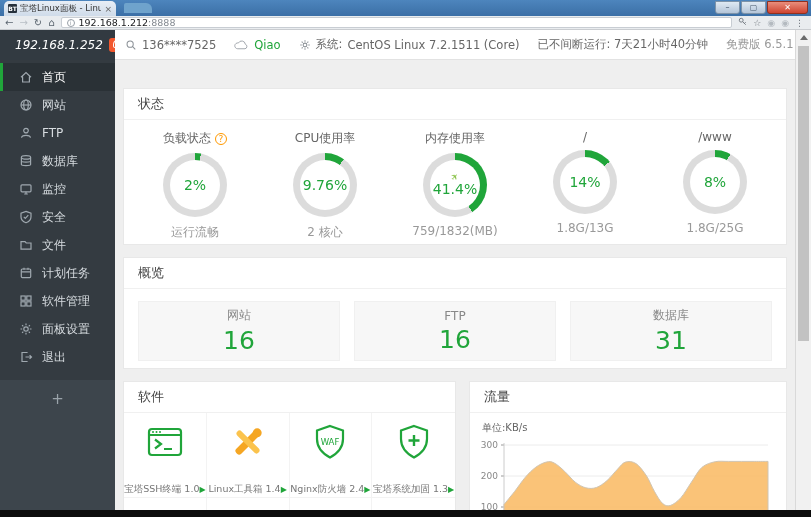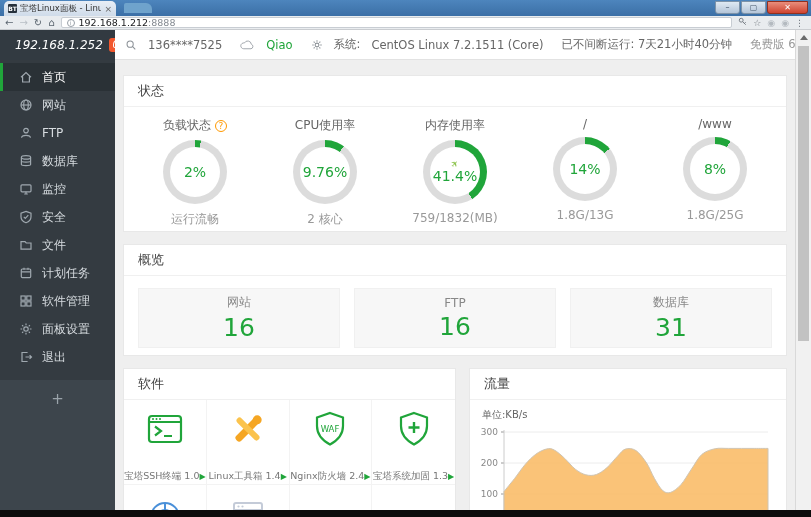--- a/index.html
+++ b/index.html
@@ -38,27 +38,27 @@
   .side-list { padding-top:3px; }
   .side-item { height:28px; display:flex; align-items:center; padding-left:16px; gap:9px; color:#d7dce0; font-size:12px; border-left:3px solid transparent; cursor:pointer; }
   .side-item .s-icon { width:14px; height:14px; color:#9fa8af; display:inline-flex; }
   .side-item .s-icon svg { width:14px; height:14px; }
   .side-item.active { background:#2a3136; border-left-color:#20a53a; color:#fff; }
   .side-bottom { flex:1; margin-top:9px; background:#3d454c; text-align:center; }
   .side-add { display:inline-block; margin-top:10px; color:#9aa3aa; font-size:15px; cursor:pointer; }
 
   .center-col { flex:1; display:flex; flex-direction:column; min-width:0; }
   .panel-header { height:30px; background:#fff; border-bottom:1px solid #e2e2e2; display:flex; align-items:center; padding:0 10px 0 10px; font-size:11.5px; color:#666; gap:18px; white-space:nowrap; }
-  .ph-item { display:flex; align-items:center; gap:11px; }
+  .ph-item { display:flex; align-items:center; gap:5px; }
   .ph-item svg { flex:0 0 auto; }
   .green-text { color:#20a53a; }
   .ph-right { margin-left:auto; display:flex; align-items:center; gap:10px; }
   .edition { color:#999; }
 
-  .main { flex:1; background:#efefef; padding:15px 8px 0 8px; overflow:hidden; }
+  .main { flex:1; background:#efefef; padding:28px 8px 0 8px; overflow:hidden; }
   .card { background:#fff; border:1px solid #e8e8e8; margin-bottom:12px; }
   .card-header { padding:6px 14px; font-size:13px; color:#444; border-bottom:1px solid #f0f0f0; }
 
   
   .status-card { height:157px; }
   .gauges { display:flex; justify-content:space-around; padding:10px 6px 0 6px; }
   .gauge { display:flex; flex-direction:column; align-items:center; width:124px; }
   .g-label { font-size:12px; color:#666; margin-bottom:6px; display:flex; align-items:center; gap:4px; }
   .g-help { width:12px; height:12px; border:1px solid #ff9900; border-radius:50%; color:#ff9900; font-size:9px; line-height:11px; text-align:center; }
   .g-ring { width:64px; height:64px; border-radius:50%; position:relative; }

